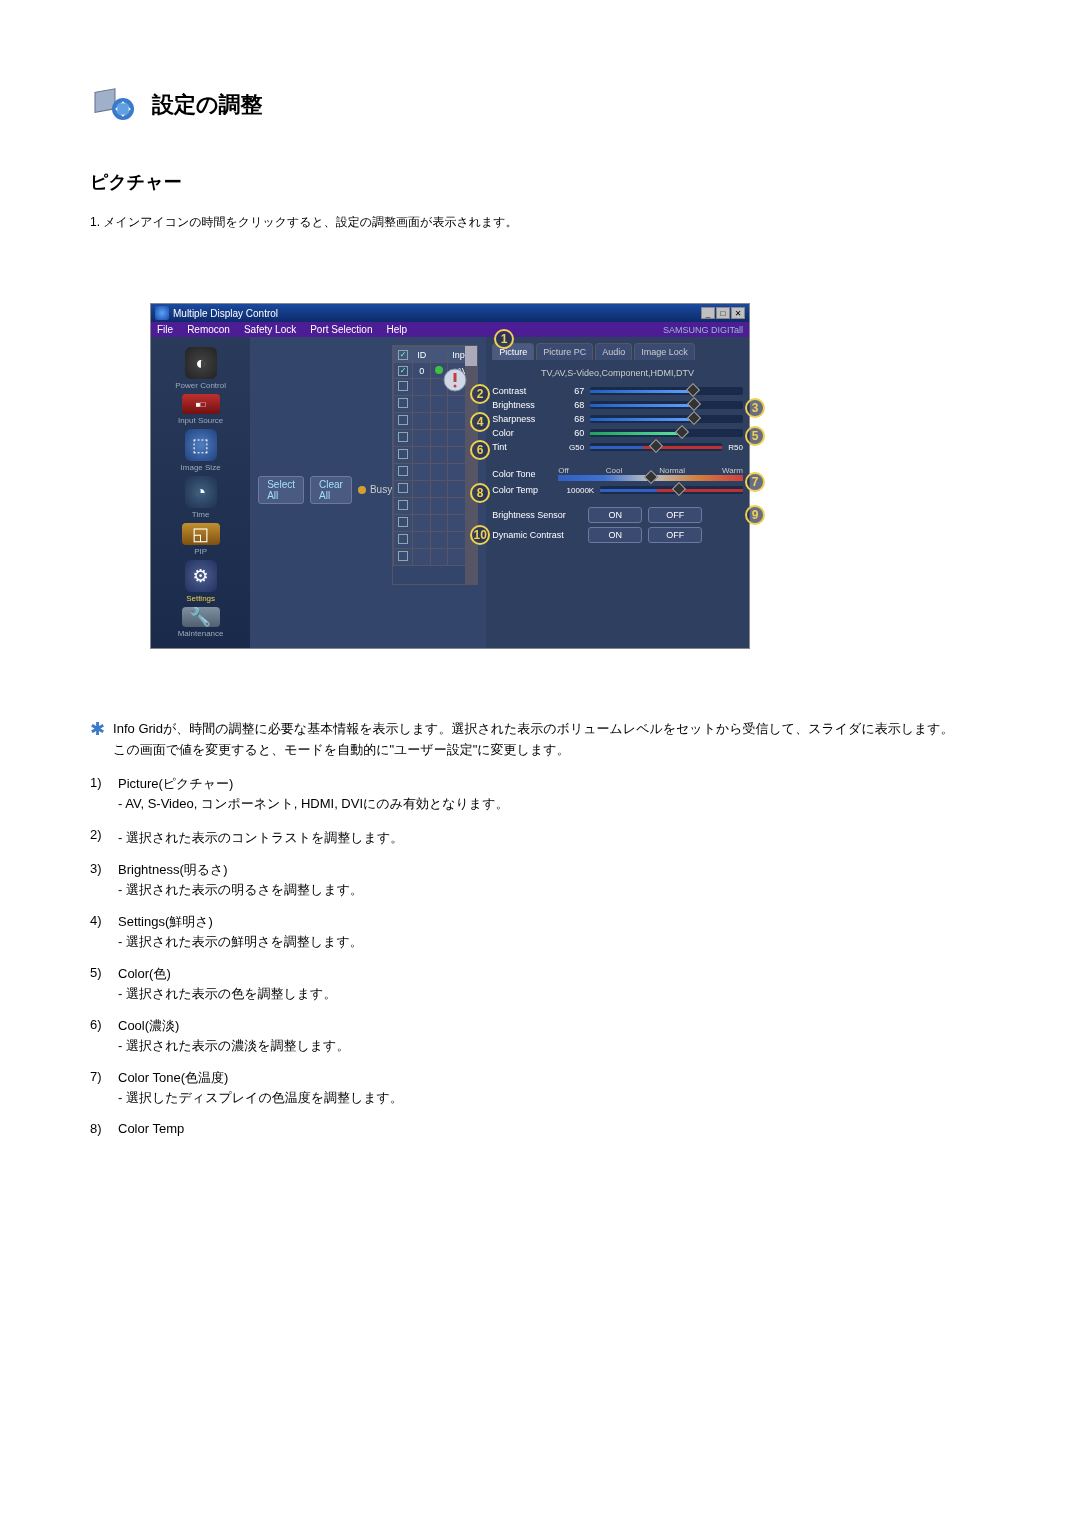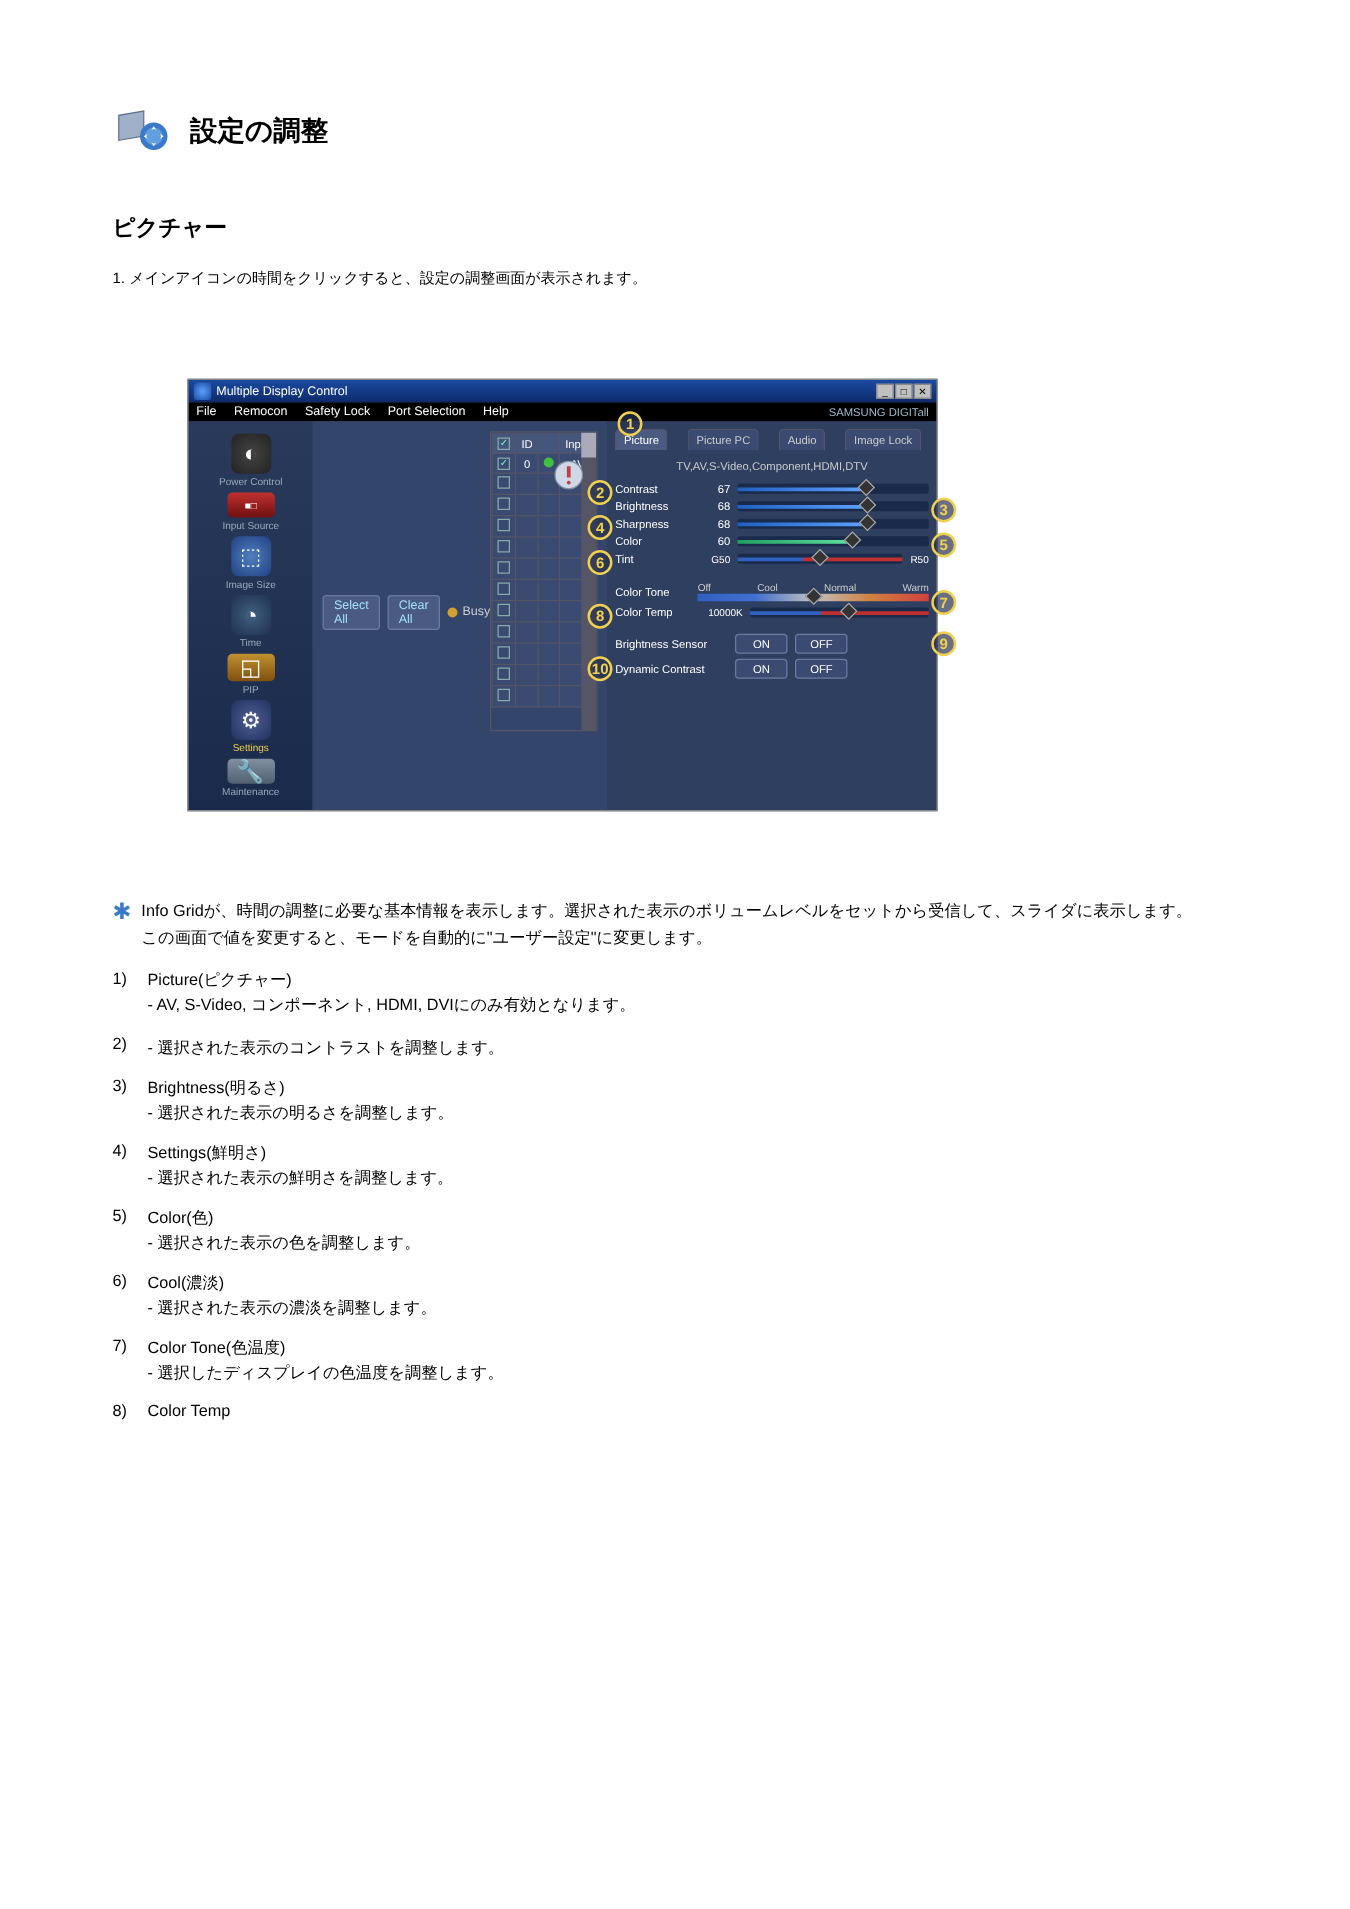--- a/index.html
+++ b/index.html
@@ -50,21 +50,21 @@
   .win-btn {
     width: 14px; height: 12px;
     background: #c0c0c0;
     border: 1px solid #888;
     color: #000;
     font-size: 8px;
     display: flex; align-items: center; justify-content: center;
     font-family: Arial, sans-serif;
   }
   .menubar {
-    background: #000000;
+    background: #4c1d95;
     padding: 2px 6px;
     display: flex; gap: 14px; align-items: center;
     font-size: 10px;
     color: #fff;
     justify-content: space-between;
   }
   .menubar-left { display: flex; gap: 14px; }
   .brand { color: #9bc; font-size: 9px; }
   
   .main-area { display: flex; }
@@ -144,21 +144,21 @@
   .warn-icon svg { width:100%; height:100%; }
   
   
   .right-panel {
     width: 265px;
     background: #2f3f60;
     padding: 6px 6px 6px 6px;
     display:flex; flex-direction:column; gap:4px;
     position: relative;
   }
-  .tabs { display:flex; gap:16px; }
+  .tabs { display:flex; gap:2px; }
   .tab {
     background:#3a4a70; color:#ccc; font-size:9px; padding:3px 6px;
     border:1px solid #556; border-bottom:none;
     border-radius:4px 4px 0 0;
   }
   .tab.active { background:#4a5a80; color:#fff; }
   .sub-info { font-size:9px; color:#ccc; text-align:center; padding:4px 0; }
   
   .ctrl-row { display:flex; align-items:center; gap:6px; font-size:9px; }
   .ctrl-label { width:60px; color:#fff; }
@@ -176,21 +176,21 @@
     position:absolute; top:-2px;
     transform:translateX(-50%) rotate(45deg);
   }
   
   .tone-row { display:flex; align-items:center; gap:6px; font-size:9px; }
   .tone-scale { flex:1; display:flex; font-size:8px; color:#ccc; justify-content:space-between; }
   .tone-track { flex:1; height:6px; background:linear-gradient(90deg,#3060c0,#4070d0 25%,#c0c0c0 50%,#d08040 75%,#d04040); position:relative; }
   
   .toggle-row { display:flex; align-items:center; gap:6px; font-size:9px; }
   .toggle-btn {
-    width:42px; text-align:center; padding:2px 0;
+    width:54px; text-align:center; padding:2px 0;
     background:#3a4a70; border:1px solid #6a7aa0; font-size:9px; color:#fff;
     border-radius:3px;
   }
   .toggle-btn.off { color:#fff; }
   
   .callout {
     position:absolute; width:20px; height:20px;
     border:2px solid #f0d050; border-radius:50%;
     color:#f0d050; font-weight:bold; font-size:12px;
     display:flex; align-items:center; justify-content:center;

